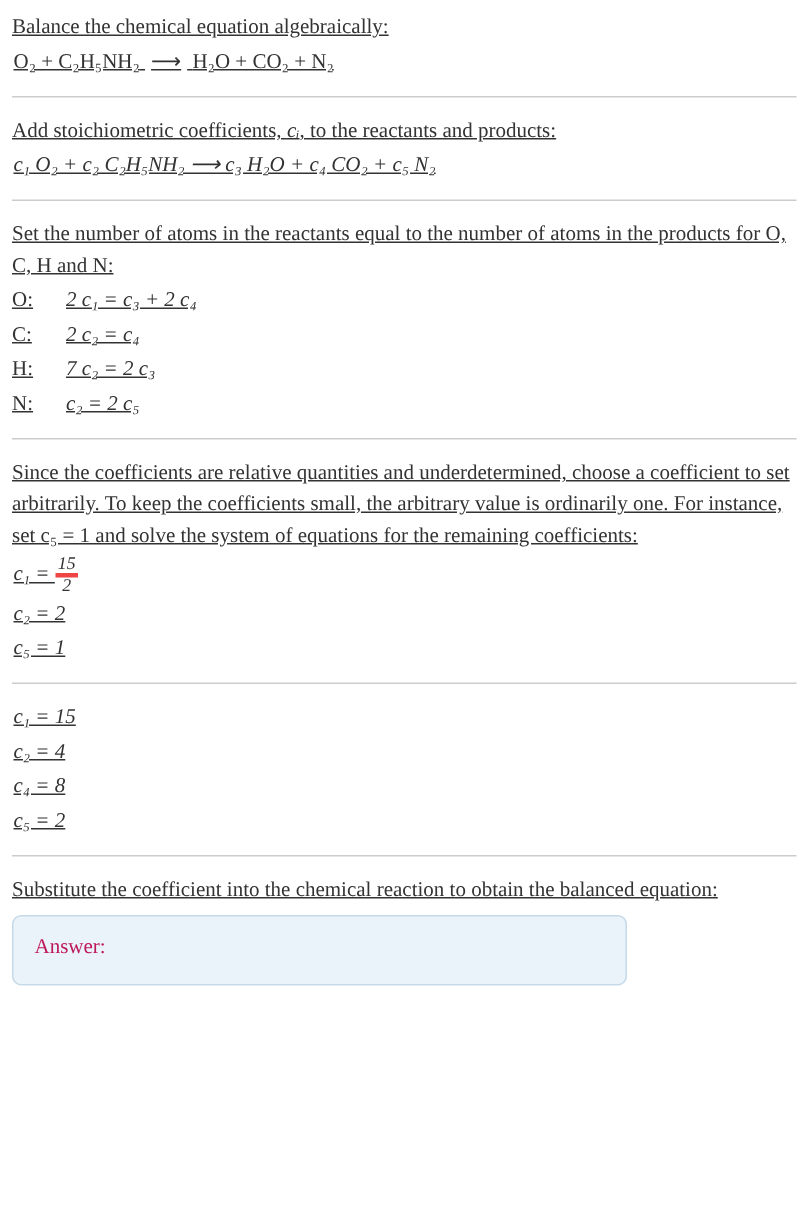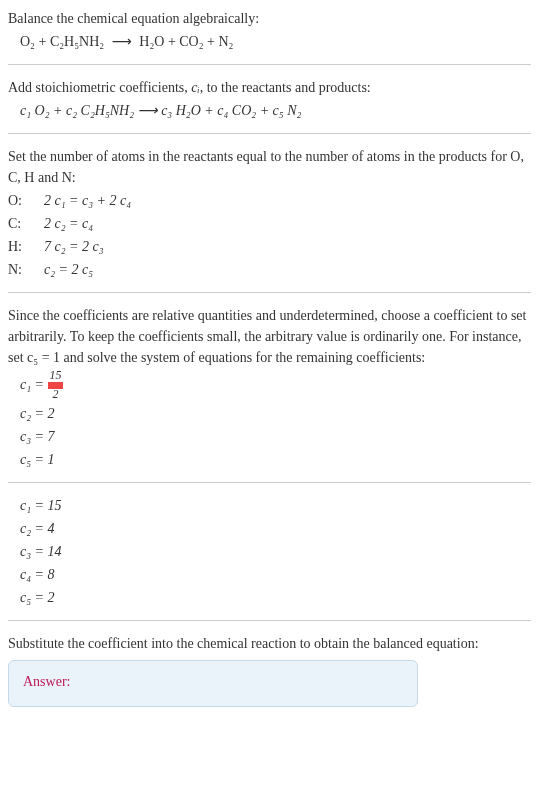--- a/index.html
+++ b/index.html
@@ -13,42 +13,43 @@
       box-sizing: border-box;
       line-height: 1.5;
     }
     hr {
       border: none;
       border-top: 1px solid #ccc;
       margin: 12px 0;
     }
     .section {
       margin-bottom: 4px;
+      text-decoration: underline;
     }
     .eq-line {
-      margin: 2px 12px;
+      margin: 2px 1px;
     }
     .atom-row {
       display: flex;
       gap: 16px;
       margin: 2px 0;
     }
     .atom-label {
       width: 20px;
     }
     .frac {
       display: inline-block;
       text-align: center;
       vertical-align: middle;
       font-size: 0.85em;
       line-height: 1;
     }
     .frac .num {
       display: block;
-      border-bottom: 7px solid #ef4444;
+      border-bottom: 3px solid #ef4444;
       padding: 0 2px;
     }
     .frac .den {
       display: block;
       padding: 0 2px;
     }
     .answer-box {
       background: #eaf3f9;
       border: 1px solid #c5d9e8;
       border-radius: 6px;
@@ -115,30 +116,28 @@
 </div>
 
 <hr>
 
 <div class="section">
   <div>Since the coefficients are relative quantities and underdetermined, choose a coefficient to set arbitrarily. To keep the coefficients small, the arbitrary value is ordinarily one. For instance, set c₅ = 1 and solve the system of equations for the remaining coefficients:</div>
   <div class="eq-line italic">
     <span>c₁ = </span><span class="frac"><span class="num">15</span><span class="den">2</span></span>
   </div>
   <div class="eq-line italic">c₂ = 2</div>
-  <div class="eq-line italic">c₃ = 7</div>
   <div class="eq-line italic">c₅ = 1</div>
 </div>
 
 <hr>
 
 <div class="section">
   <div class="eq-line italic">c₁ = 15</div>
   <div class="eq-line italic">c₂ = 4</div>
-  <div class="eq-line italic">c₃ = 14</div>
   <div class="eq-line italic">c₄ = 8</div>
   <div class="eq-line italic">c₅ = 2</div>
 </div>
 
 <hr>
 
 <div class="section">
   <div>Substitute the coefficient into the chemical reaction to obtain the balanced equation:</div>
   <div class="answer-box">
     <div class="answer-label">Answer:</div>

